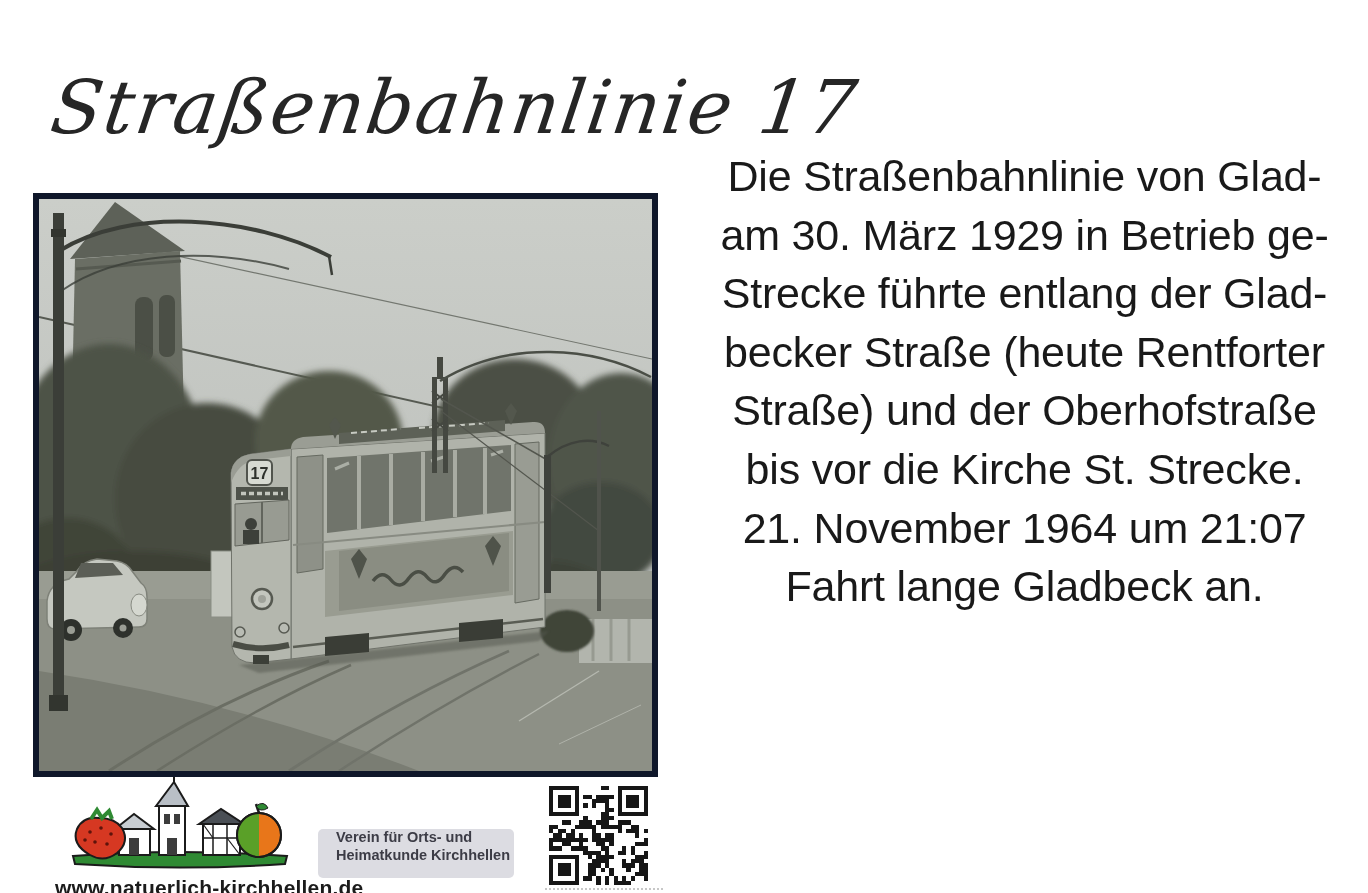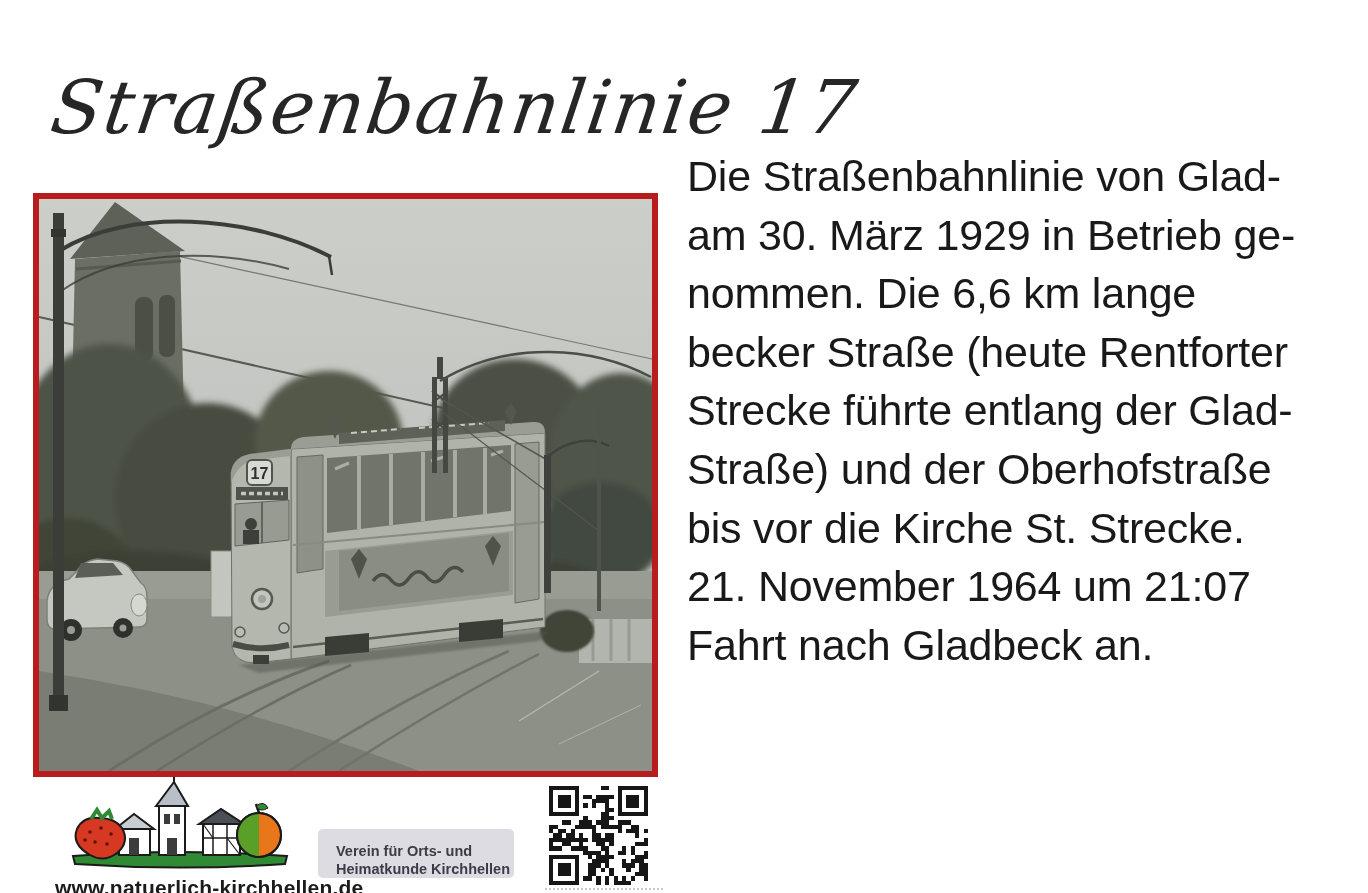--- a/index.html
+++ b/index.html
@@ -10,37 +10,37 @@
   
   .script-title{
     position:absolute;left:46px;top:64px;margin:0;
     font-family:"DejaVu Serif",serif;font-style:italic;font-weight:400;
     font-size:74px;letter-spacing:2px;color:#262626;
     transform:skewX(-8deg);transform-origin:left bottom;white-space:nowrap;
   }
   
   .photo-frame{
     position:absolute;left:33px;top:193px;margin:0;
-    width:613px;height:572px;border:6px solid #b91c1c;background:#c4c7c3;
+    width:613px;height:572px;border:6px solid #0f172a;background:#c4c7c3;
   }
   .photo-frame svg{display:block;}
   
   .article{
     position:absolute;left:687px;top:147px;width:675px;
     font-size:43px;line-height:58.6px;color:#191919;letter-spacing:-0.2px;
   }
-  .article .line{white-space:nowrap;}
+  .article .line{white-space:nowrap;text-align:center;}
   
   .village-logo{position:absolute;left:55px;top:776px;width:250px;height:140px;text-align:center;}
   .village-logo .site{
     margin-top:1px;font-size:21px;font-weight:bold;color:#1b1b1b;letter-spacing:0.2px;white-space:nowrap;
   }
   .verein-badge{
     position:absolute;left:318px;top:829px;width:196px;height:49px;
-    background:#dcdce2;border-radius:5px;display:flex;align-items:flex-end;gap:10px;
+    background:#dcdce2;border-radius:5px;display:flex;align-items:flex-start;gap:10px;
     padding:0 8px;box-sizing:border-box;
   }
   .verein-badge .txt{
     font-size:14.5px;line-height:17.5px;font-weight:bold;color:#3c3c46;white-space:nowrap;
   }
   .qr{position:absolute;left:549px;top:786px;width:99px;height:99px;background:#fff;}
   .cut-line{position:absolute;left:545px;top:888px;width:118px;height:0;border-top:2px dotted #c7c7c7;}
 </style>
 </head>
 <body>
@@ -202,27 +202,26 @@
         <path d="M20,52 C90,8 212,16 292,58" stroke="#3b3e38" stroke-width="4" fill="none"></path>
         <line x1="290" y1="57" x2="293" y2="76" stroke="#3b3e38" stroke-width="2.5"></line>
         <path d="M22,92 C80,52 170,48 250,70" stroke="#3b3e38" stroke-width="2" fill="none" opacity="0.8"></path>
       </g>
     </svg>
   </figure>
 
   <div class="article">
     <div class="line">Die Straßenbahnlinie von Glad-</div>
     <div class="line">am 30. März 1929 in Betrieb ge-</div>
-    <div class="line">nommen. Die 6,6 km lange</div>
+    <div class="line">Strecke führte entlang der Glad-</div>
     <div class="line">becker Straße (heute Rentforter</div>
-    <div class="line">Strecke führte entlang der Glad-</div>
     <div class="line">Straße) und der Oberhofstraße</div>
     <div class="line">bis vor die Kirche St. Strecke.</div>
     <div class="line">21. November 1964 um 21:07</div>
-    <div class="line">Fahrt nach Gladbeck an.</div>
+    <div class="line">Fahrt lange Gladbeck an.</div>
   </div>
 
   <div class="village-logo">
     <svg width="250" height="95" viewBox="0 0 250 95">
       <path d="M18,80 Q125,72 232,80 L230,88 Q125,95 20,88 Z" fill="#2f8a33" stroke="#1b1b1b" stroke-width="2"></path>
 
       <rect x="64" y="52" width="31" height="27" fill="#ffffff" stroke="#1b1b1b" stroke-width="2"></rect>
       <polygon points="60,53 79,38 99,53" fill="#c8cdd2" stroke="#1b1b1b" stroke-width="2"></polygon>
       <rect x="74" y="62" width="10" height="17" fill="#3c3c3c"></rect>
 

